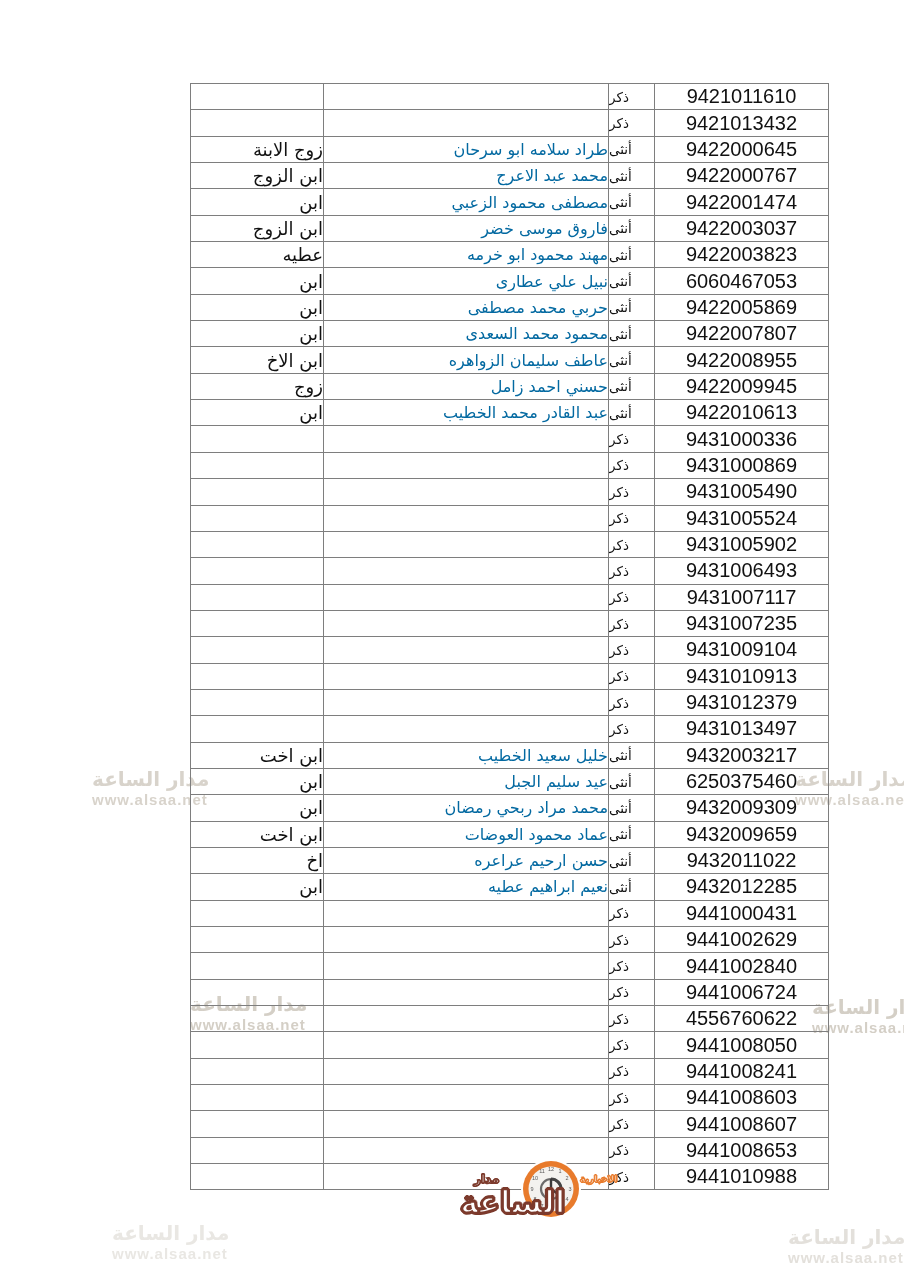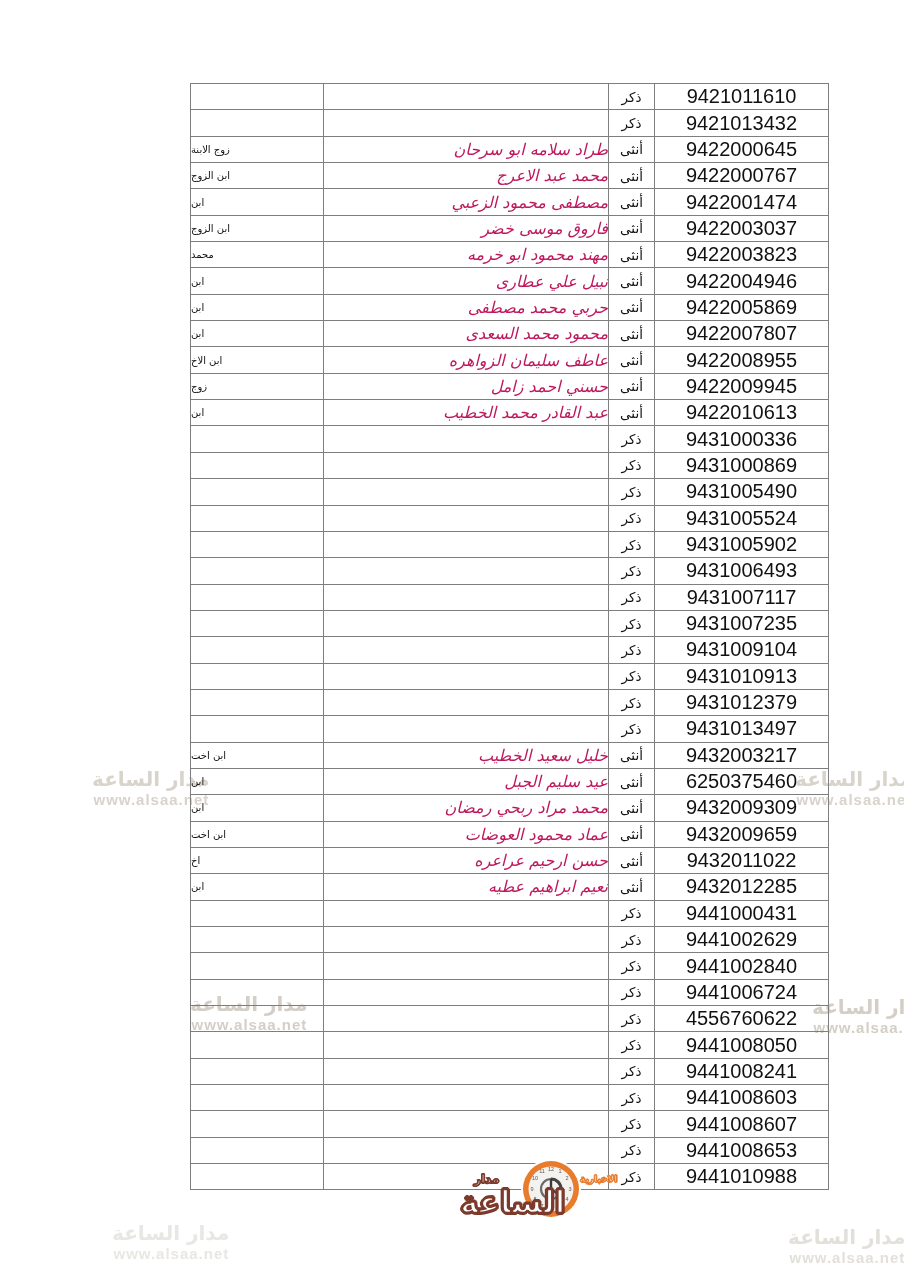--- a/index.html
+++ b/index.html
@@ -2,35 +2,35 @@
 <html lang="ar"><head>
 <meta charset="utf-8">
 <style>
   html,body{margin:0;padding:0;}
   body{width:904px;height:1280px;background:#ffffff;overflow:hidden;position:relative;
        font-family:"DejaVu Sans",sans-serif;}
   #page{position:absolute;inset:0;width:904px;height:1280px;background:#ffffff;}
 
   
   #wm-layer{position:absolute;inset:0;z-index:1;}
-  .wm{position:absolute;text-align:right;white-space:nowrap;line-height:1.15;}
+  .wm{position:absolute;text-align:left;white-space:nowrap;line-height:1.15;}
   .wm .wm1{font-size:20px;font-weight:bold;font-family:"DejaVu Sans",sans-serif;}
   .wm .wm2{font-size:15px;font-weight:bold;font-family:"Liberation Sans",sans-serif;letter-spacing:1px;}
 
   
   #family-table{position:absolute;left:190px;top:83px;z-index:2;
       border-collapse:collapse;table-layout:fixed;width:638px;background:transparent;}
   #family-table td{border:1.5px solid #7e7e7e;overflow:hidden;white-space:nowrap;
       background:transparent;padding:0;}
   #family-table tr{height:26.357px;}
   td.cell-id{font-family:"Liberation Sans",sans-serif;font-size:20px;color:#111;
       text-align:center;direction:ltr;}
-  td.cell-gender{font-size:13.5px;color:#111;text-align:center;padding:0 5px 0 2px;}
-  td.cell-name{font-size:16px;color:#be185d;text-align:right;padding:0 8px 0 4px;font-style:italic;}
-  td.cell-rel{font-size:10px;color:#111;text-align:left;padding:0 3px;}
+  td.cell-gender{font-size:13.5px;color:#111;text-align:left;padding:0 5px 0 2px;}
+  td.cell-name{font-size:16px;color:#0369a1;text-align:right;padding:0 8px 0 4px;}
+  td.cell-rel{font-size:18px;color:#111;text-align:right;padding:0 3px;}
 
   
   #logo{position:absolute;left:452px;top:1152px;width:180px;height:90px;z-index:5;}
   #logo .clock{position:absolute;left:68px;top:6px;}
   .logo-word{position:absolute;color:#ffffff;font-weight:bold;
       font-family:"DejaVu Sans",sans-serif;white-space:nowrap;}
   #logo-main{left:8px;top:32px;font-size:31px;
       -webkit-text-stroke:2.5px #7c3a2c;
       text-shadow:-2px 0 #7c3a2c,2px 0 #7c3a2c,0 -2px #7c3a2c,0 2px #7c3a2c;}
   #logo-top{left:22px;top:20px;font-size:12px;
@@ -113,24 +113,24 @@
         <tr>
       <td class="cell-id">9422003037</td>
       <td class="cell-gender">أنثى</td>
       <td class="cell-name">فاروق موسى خضر</td>
       <td class="cell-rel">ابن الزوج</td>
     </tr>
         <tr>
       <td class="cell-id">9422003823</td>
       <td class="cell-gender">أنثى</td>
       <td class="cell-name">مهند محمود ابو خرمه</td>
-      <td class="cell-rel">محمد</td>
-    </tr>
-        <tr>
-      <td class="cell-id">9422004946</td>
+      <td class="cell-rel">عطيه</td>
+    </tr>
+        <tr>
+      <td class="cell-id">6060467053</td>
       <td class="cell-gender">أنثى</td>
       <td class="cell-name">نبيل علي عطارى</td>
       <td class="cell-rel">ابن</td>
     </tr>
         <tr>
       <td class="cell-id">9422005869</td>
       <td class="cell-gender">أنثى</td>
       <td class="cell-name">حربي محمد مصطفى</td>
       <td class="cell-rel">ابن</td>
     </tr>

